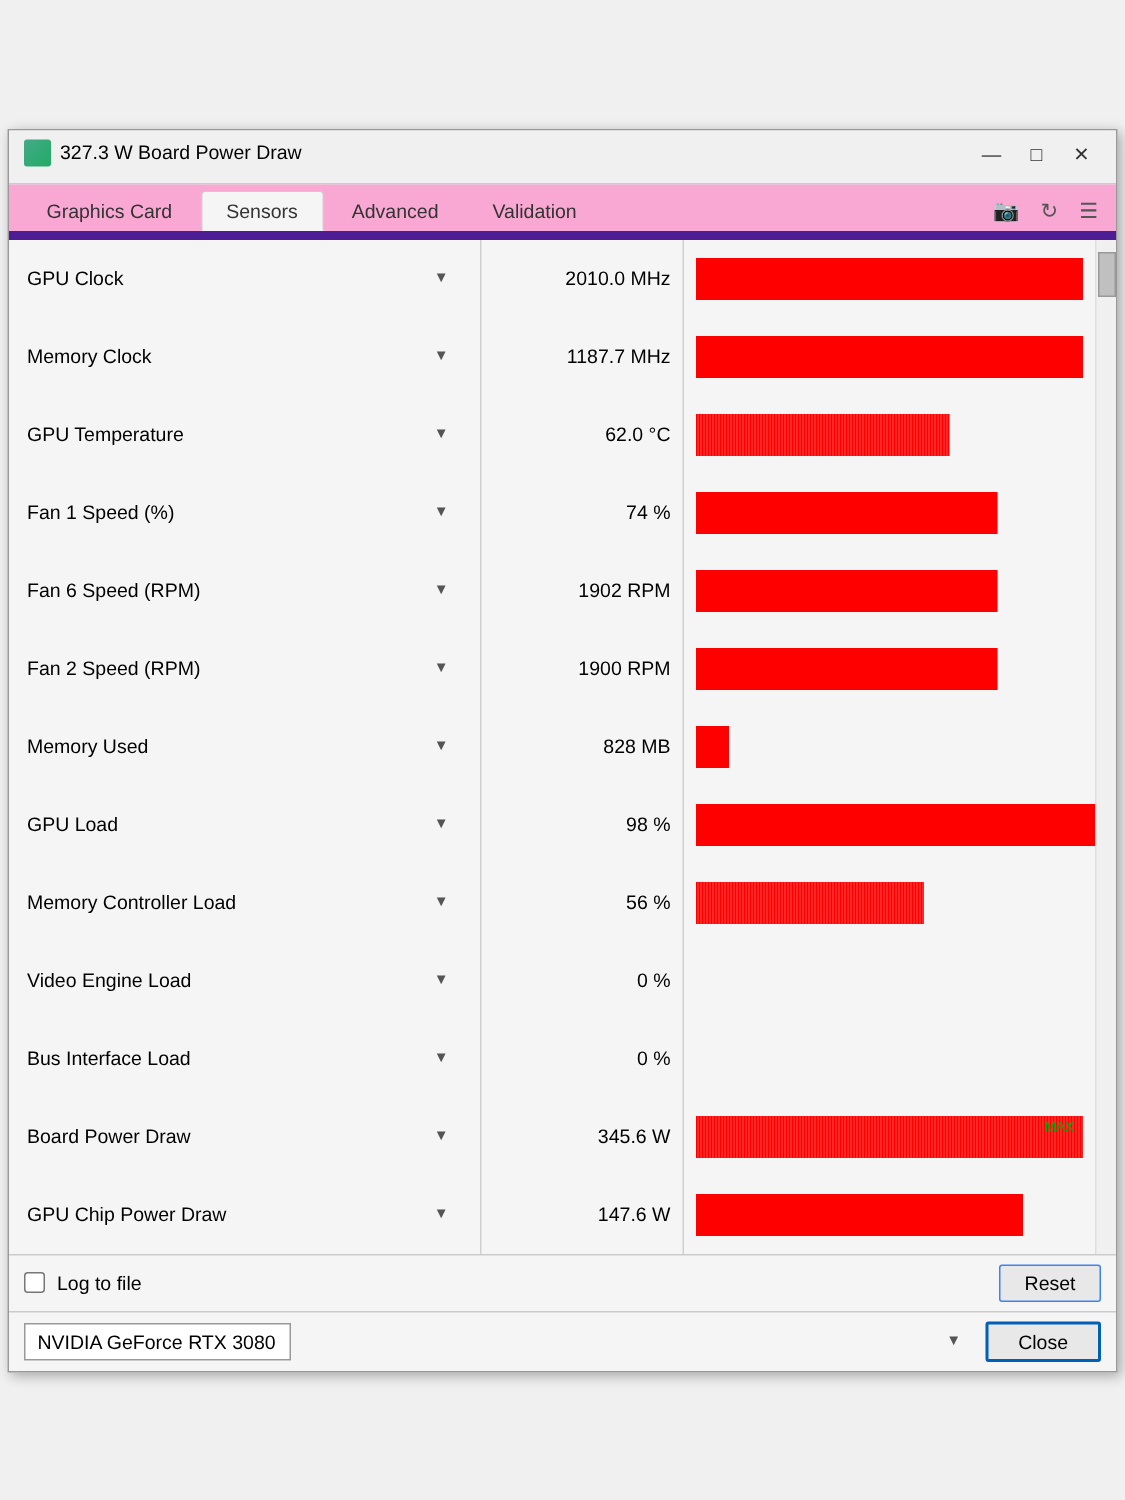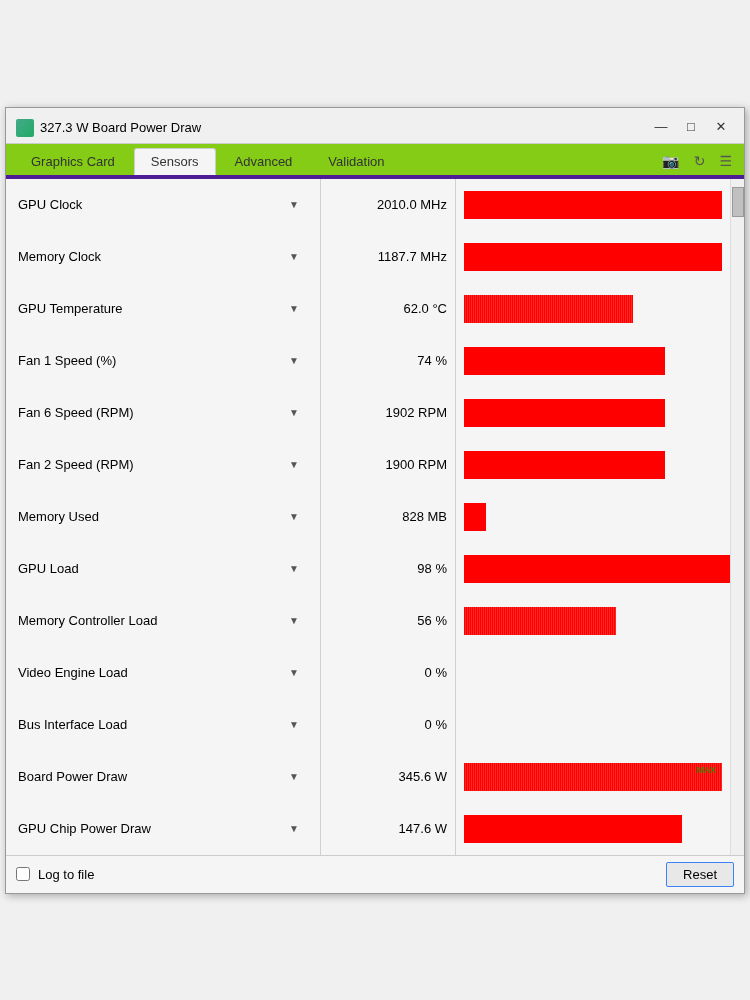--- a/index.html
+++ b/index.html
@@ -19,21 +19,21 @@
       background: #f5f5f5;
       border: 1px solid #999;
       box-shadow: 2px 2px 8px rgba(0,0,0,0.3);
     }
 
     .title-bar {
       background: #f0f0f0;
       border-bottom: 1px solid #ccc;
       padding: 6px 10px;
       display: flex;
-      align-items: flex-end;
+      align-items: flex-start;
       justify-content: space-between;
       height: 36px;
     }
 
     .title-bar-left {
       display: flex;
       align-items: center;
       gap: 6px;
     }
 
@@ -62,22 +62,22 @@
       border: none;
       cursor: pointer;
       font-size: 13px;
       display: flex;
       align-items: center;
       justify-content: center;
       color: #333;
     }
 
     .tab-bar {
-      background: #84cc16;
-      border-bottom: 4px solid #4c1d95;
+      background: #f9a8d4;
+      border-bottom: 6px solid #4c1d95;
       display: flex;
       align-items: flex-end;
       padding: 0 8px;
       padding-top: 4px;
       justify-content: space-between;
     }
 
     .tab-bar-left {
       display: flex;
       align-items: flex-end;
@@ -566,14 +566,23 @@
     </div>
   </div>
 
   <div class="bottom-bar">
     <input type="checkbox" class="log-checkbox" style="">
     <label class="log-label">Log to file</label>
     <div class="spacer"></div>
     <button class="reset-btn">Reset</button>
   </div>
 
+  <div class="footer-bar">
+    <div class="select-wrapper">
+      <select class="gpu-select">
+        <option>NVIDIA GeForce RTX 3080</option>
+      </select>
+      <span class="select-arrow">▼</span>
+    </div>
+    <button class="close-btn-footer">Close</button>
+  </div>
 
 </div>
 
 </body></html>

